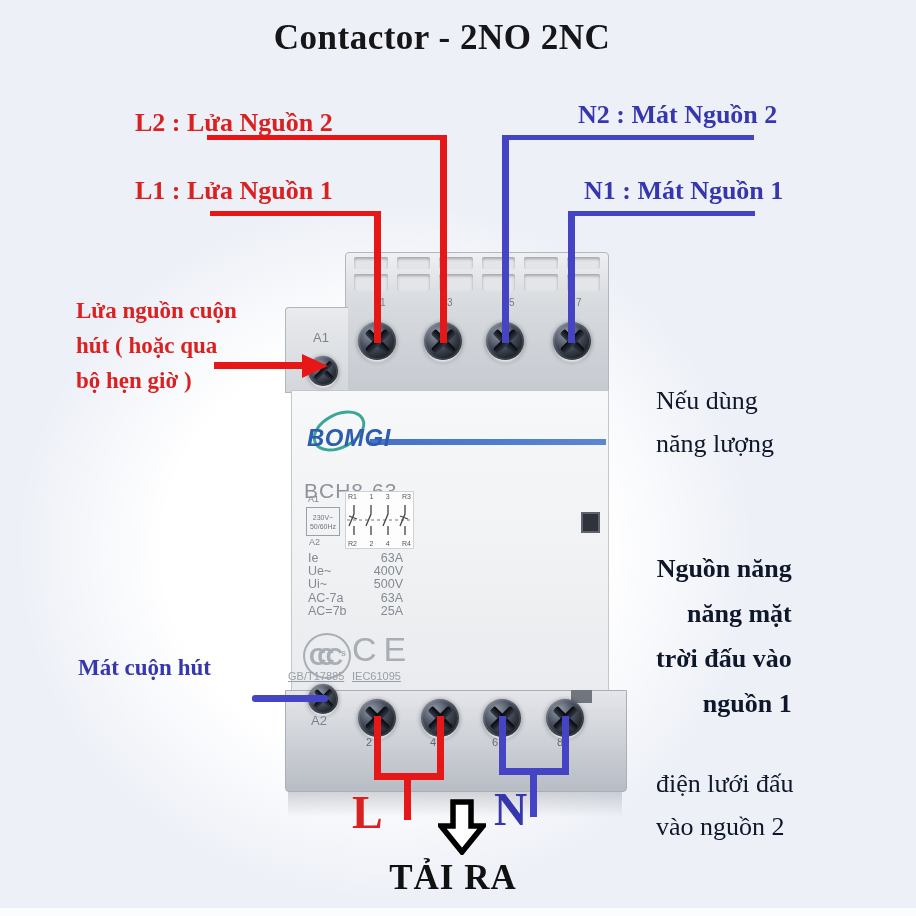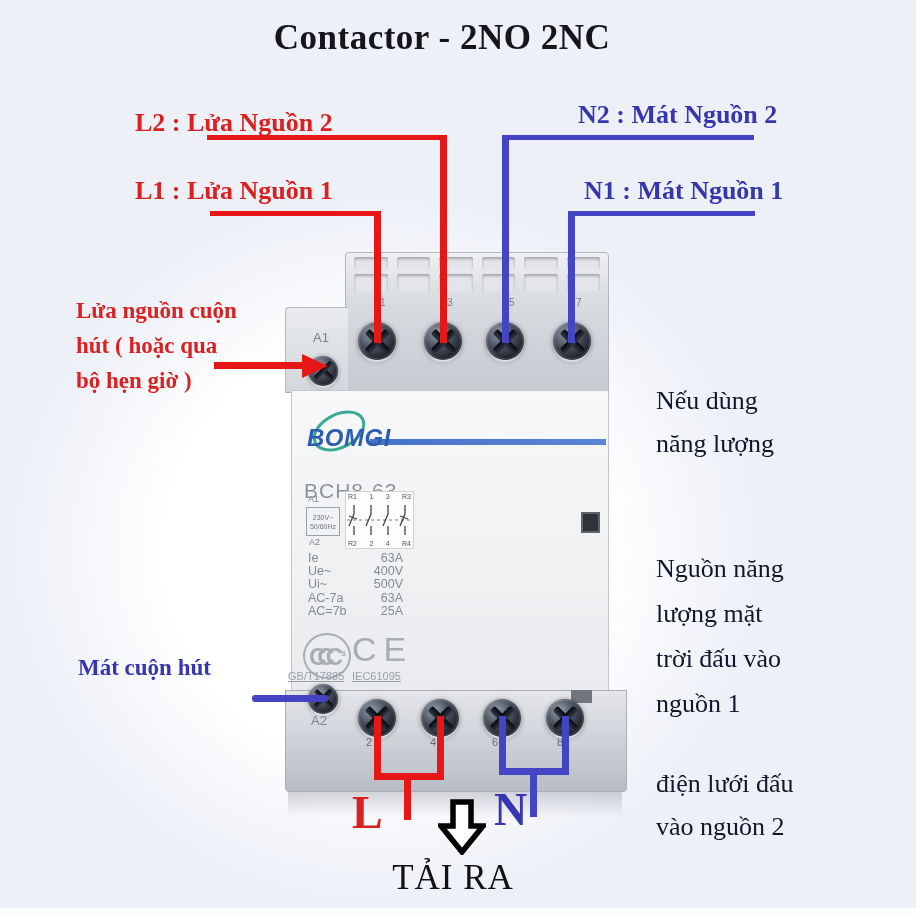--- a/index.html
+++ b/index.html
@@ -20,21 +20,21 @@
   .lab-side{font-size:23px;line-height:35px;}
 
   .rl{position:absolute;background:#e81717;z-index:6;}
   .bl{position:absolute;background:#4444c4;z-index:6;}
   .arrow-head{position:absolute;width:0;height:0;z-index:6;
     border-left:26px solid #e81717;border-top:12px solid transparent;border-bottom:12px solid transparent;}
 
   .note{left:640px;font-size:26px;color:#0f172a;line-height:43px;margin-left:16px;}
   .note b,.note .ln{display:block;}
   .note .ln{white-space:nowrap;}
-  .bold-note{font-weight:normal;line-height:45px;}
+  .bold-note{font-weight:bold;line-height:45px;text-align:right;}
 
   
   .top-block{left:345px;top:252px;width:262px;height:138px;
     background:linear-gradient(180deg,#eef0f2 0%,#d8dbdf 35%,#c6cad1 100%);
     border:1px solid #b2b6be;border-radius:4px 4px 0 0;z-index:1;}
   .vent-row{position:absolute;left:8px;right:8px;display:flex;gap:9px;}
   .vent{flex:1;background:#e3e5e9;box-shadow:inset 0 2px 3px rgba(0,0,0,.28);border-radius:2px;}
   .left-step{left:285px;top:307px;width:62px;height:84px;
     background:linear-gradient(180deg,#e9ebee,#d3d6db);
     border:1px solid #b2b6be;border-right:none;border-radius:4px 0 0 0;z-index:1;}
@@ -86,21 +86,21 @@
   .ccc{left:303px;top:633px;width:44px;height:42px;border:2.5px solid #a9aeb5;
     border-radius:50%;z-index:2;color:#a9aeb5;font-family:"Liberation Sans",sans-serif;}
   .ccc .c3{position:absolute;left:4px;top:8px;font-size:24px;font-weight:bold;letter-spacing:-9px;}
   .ccc .cs{position:absolute;right:3px;top:13px;font-size:9px;font-weight:bold;}
   .ce{left:352px;top:630px;font-size:34px;color:#a9aeb5;letter-spacing:7px;font-weight:500;}
   .cert-code{font-size:11px;color:#9aa0a7;text-decoration:underline;}
   .window{left:581px;top:512px;width:19px;height:21px;background:#2f333b;
     border:2px solid #5d626b;box-sizing:border-box;z-index:2;}
 
   .big-letter{font-size:46px;font-weight:bold;z-index:7;}
-  .tai-ra{left:453px;top:858px;transform:translateX(-50%);font-size:35px;font-weight:normal;
+  .tai-ra{left:453px;top:858px;transform:translateX(-50%);font-size:35px;font-weight:bold;
     color:#111;letter-spacing:1px;white-space:nowrap;z-index:7;}
   .load-arrow{left:438px;top:799px;z-index:7;}
 </style>
 </head>
 <body>
 
 <div class="photo-glow"></div>
 
 <div class="abs title">Contactor - 2NO  2NC</div>
 
@@ -128,21 +128,21 @@
 
 <div class="abs lab lab-side blue-t" style="left:78px;top:650px">Mát cuộn hút</div>
 <div class="bl" style="left:252px;top:695px;width:76px;height:7px;border-radius:3px"></div>
 
 <div class="abs note" style="top:379px">
   <span class="ln">Nếu dùng</span>
   <span class="ln">năng lượng</span>
 </div>
 <div class="abs note bold-note" style="top:546px">
   <span class="ln">Nguồn năng</span>
-  <span class="ln">lượng mặt</span>
+  <span class="ln">năng mặt</span>
   <span class="ln">trời đấu vào</span>
   <span class="ln">nguồn 1</span>
 </div>
 <div class="abs note" style="top:762px">
   <span class="ln">điện lưới đấu</span>
   <span class="ln">vào nguồn 2</span>
 </div>
 
 <div class="abs device-shadow"></div>
 

